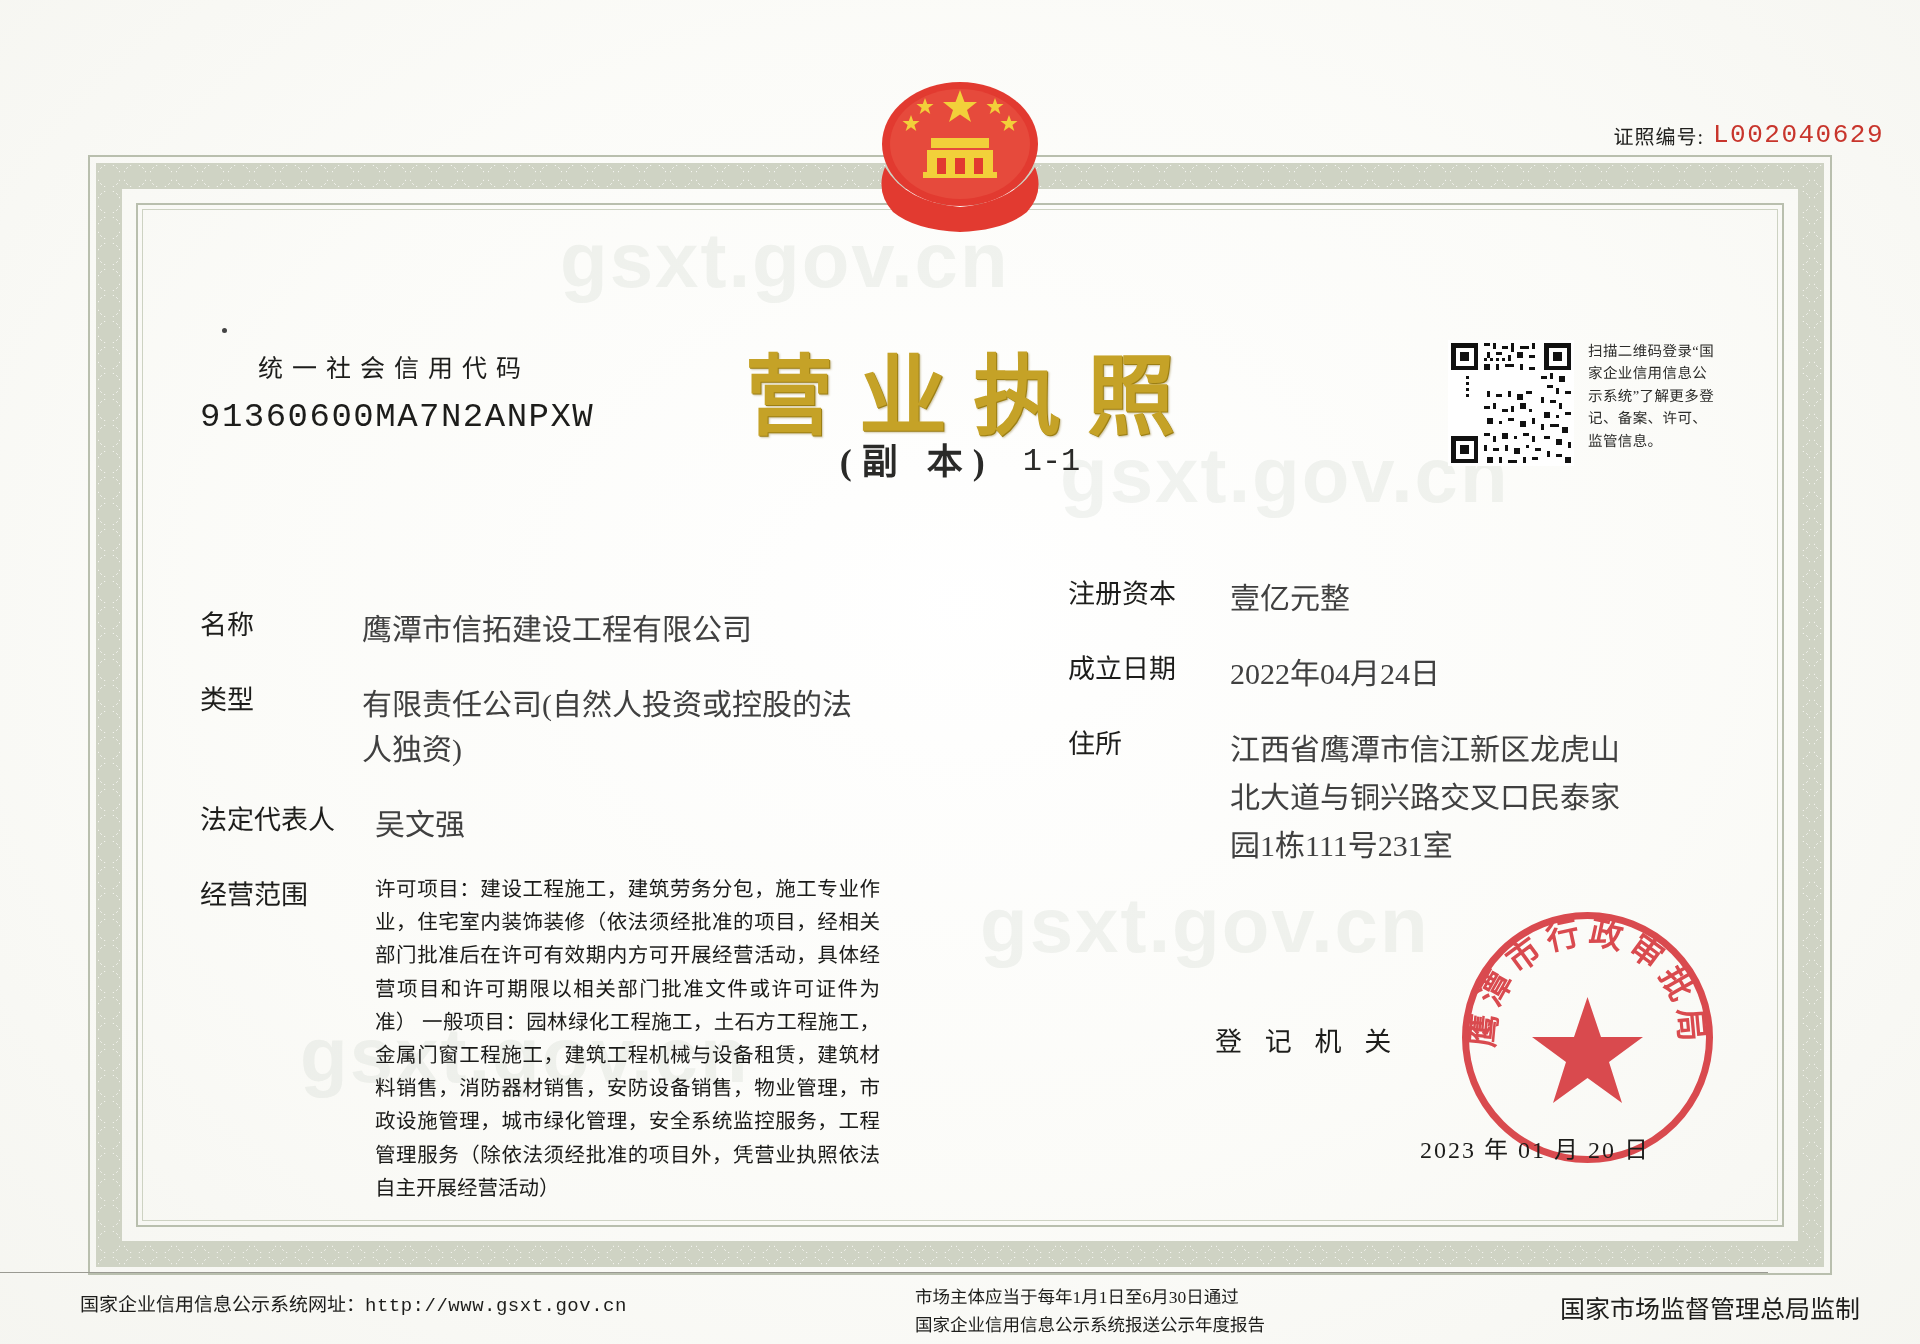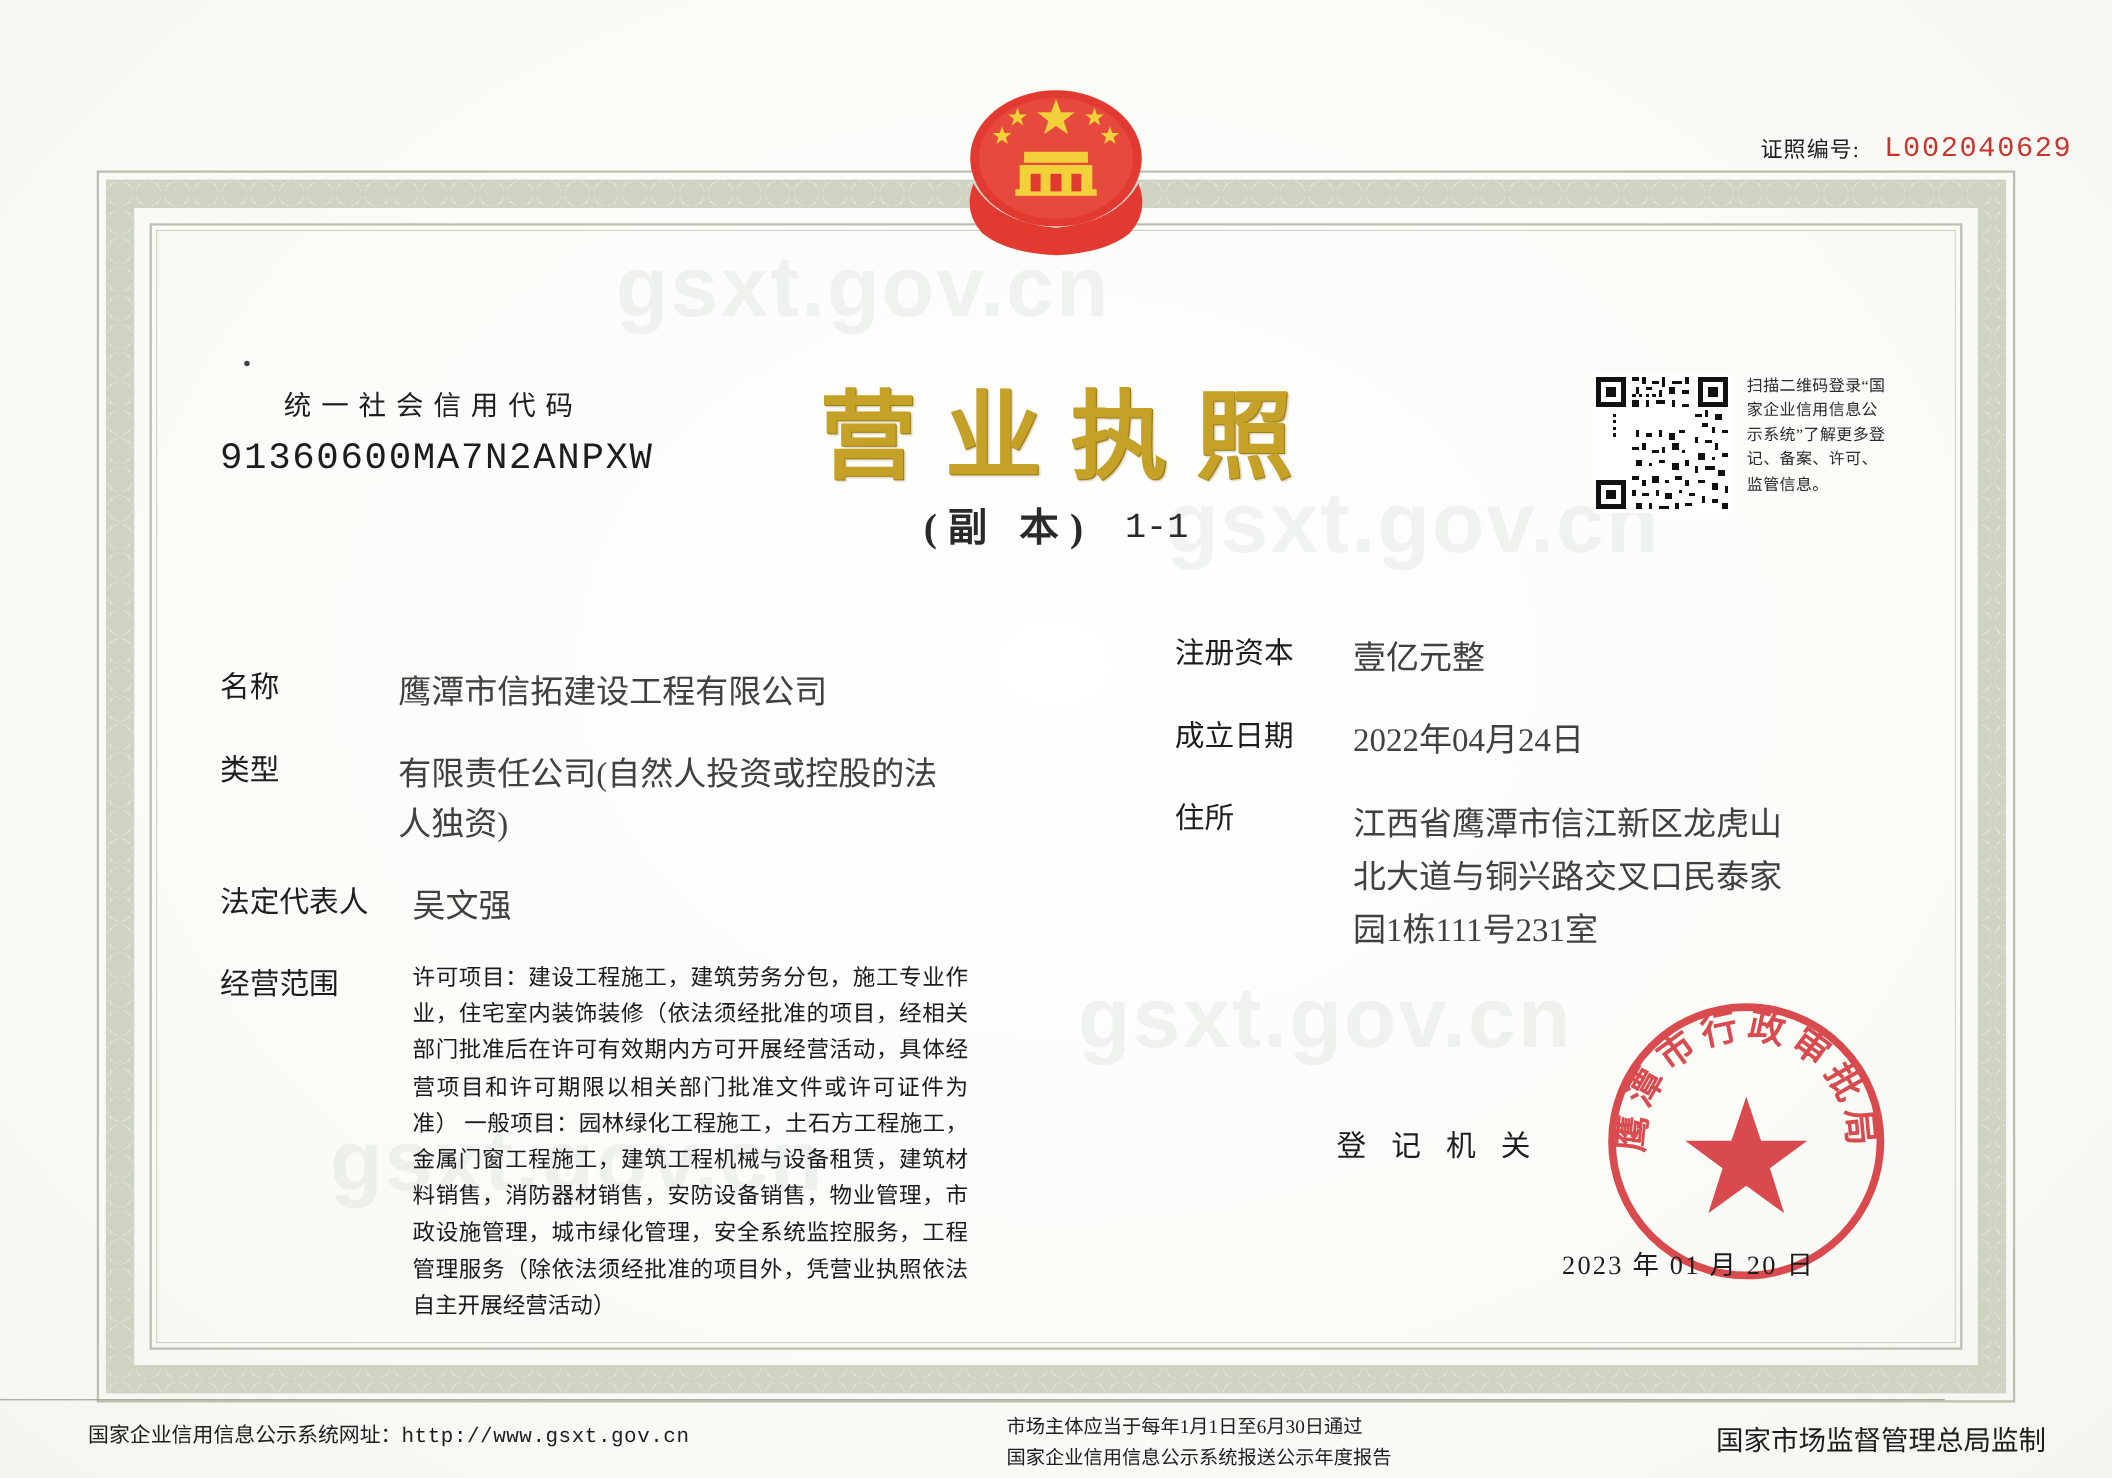--- a/index.html
+++ b/index.html
@@ -31,22 +31,22 @@
       radial-gradient(ellipse at 50% 45%, rgba(255,255,255,0.9) 0%, rgba(250,250,246,0.6) 55%, rgba(242,242,236,0.7) 100%);
     pointer-events: none;
   }
 
   
   .cert-no {
     position: absolute;
     right: 36px;
     top: 120px;
     display: flex;
-    align-items: flex-start;
-    gap: 22px;
+    align-items: center;
+    gap: 9px;
   }
   .cert-no .label {
     font-size: 20px;
     color: #20201e;
     letter-spacing: 1px;
     font-family: "Liberation Serif", serif;
   }
   .cert-no .value {
     font-size: 26px;
     color: #c8352c;
@@ -148,21 +148,21 @@
     color: #c5a227;
     font-family: "Liberation Serif", "DejaVu Serif", serif;
     text-shadow: 1px 1px 0 #9c7f14, 2px 2px 2px rgba(120,95,10,0.35);
     white-space: nowrap;
     padding-left: 26px;
   }
   .subtitle-row {
     position: absolute;
     left: 50%;
     transform: translateX(-50%);
-    top: 450px;
+    top: 432px;
     display: flex;
     align-items: flex-end;
     gap: 28px;
     white-space: nowrap;
   }
   .subtitle {
     font-size: 36px;
     letter-spacing: 10px;
     color: #2a2a28;
     font-weight: bold;

